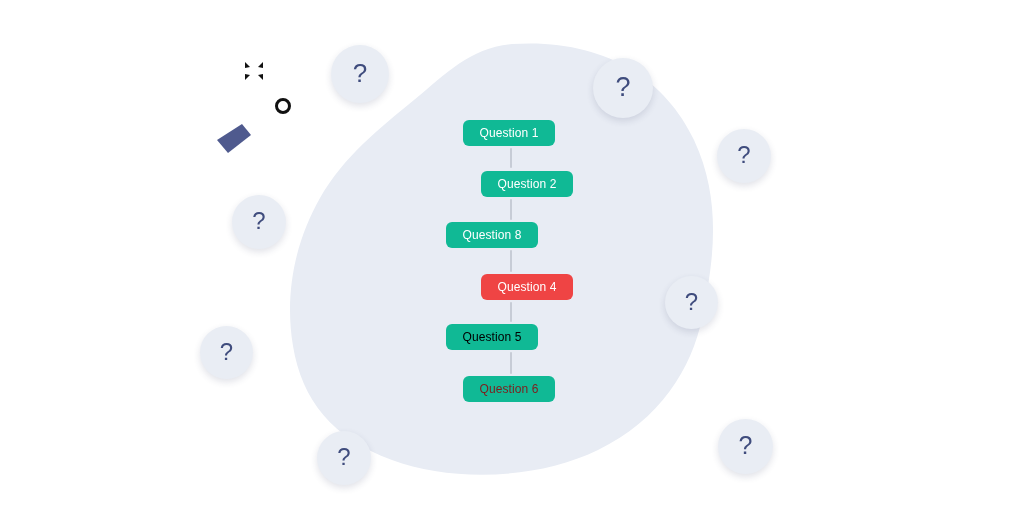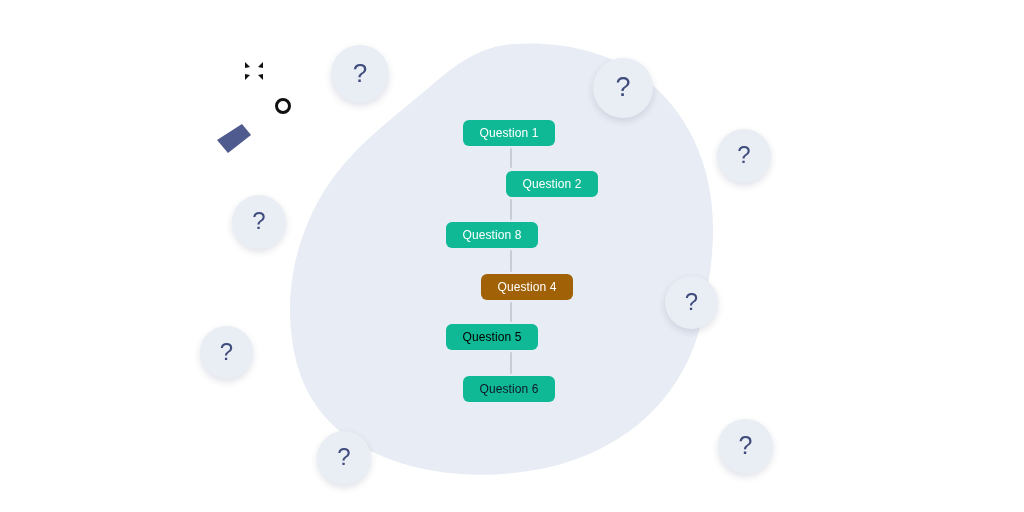--- a/index.html
+++ b/index.html
@@ -163,20 +163,20 @@
       </div>
     </div>
 
   <div class="flow" id="flow-layer">
       <div class="connector" style="left: 510px; top: 148px; height: 20px; background: rgb(199, 204, 214);"></div>
       <div class="connector" style="left: 510px; top: 199px; height: 21px; background: rgb(199, 204, 214);"></div>
       <div class="connector" style="left: 510px; top: 250px; height: 22px; background: rgb(199, 204, 214);"></div>
       <div class="connector" style="left: 510px; top: 302px; height: 20px; background: rgb(199, 204, 214);"></div>
       <div class="connector" style="left: 510px; top: 352px; height: 22px; background: rgb(199, 204, 214);"></div>
       <div class="pill" style="left: 463px; top: 120px; width: 92px; background: rgb(16, 185, 149); color: rgb(255, 255, 255);">Question 1</div>
-      <div class="pill" style="left: 481px; top: 171px; width: 92px; background: rgb(16, 185, 149); color: rgb(255, 255, 255); margin-left: 25px;">Question 2</div>
+      <div class="pill" style="left: 481px; top: 171px; width: 92px; background: rgb(16, 185, 149); color: rgb(255, 255, 255);">Question 2</div>
       <div class="pill" style="left: 446px; top: 222px; width: 92px; background: rgb(16, 185, 149); color: rgb(255, 255, 255);">Question 8</div>
-      <div class="pill" style="left: 481px; top: 274px; width: 92px; background: #a16207; color: rgb(255, 255, 255);">Question 4</div>
+      <div class="pill" style="left: 481px; top: 274px; width: 92px; background: #ef4444; color: rgb(255, 255, 255);">Question 4</div>
       <div class="pill" style="left: 446px; top: 324px; width: 92px; background: rgb(16, 185, 149); color: #000000;">Question 5</div>
-      <div class="pill" style="left: 463px; top: 376px; width: 92px; background: rgb(16, 185, 149); color: #0f172a;">Question 6</div>
+      <div class="pill" style="left: 463px; top: 376px; width: 92px; background: rgb(16, 185, 149); color: #7f1d1d;">Question 6</div>
     </div>
 
 </div>
 
 </body></html>

